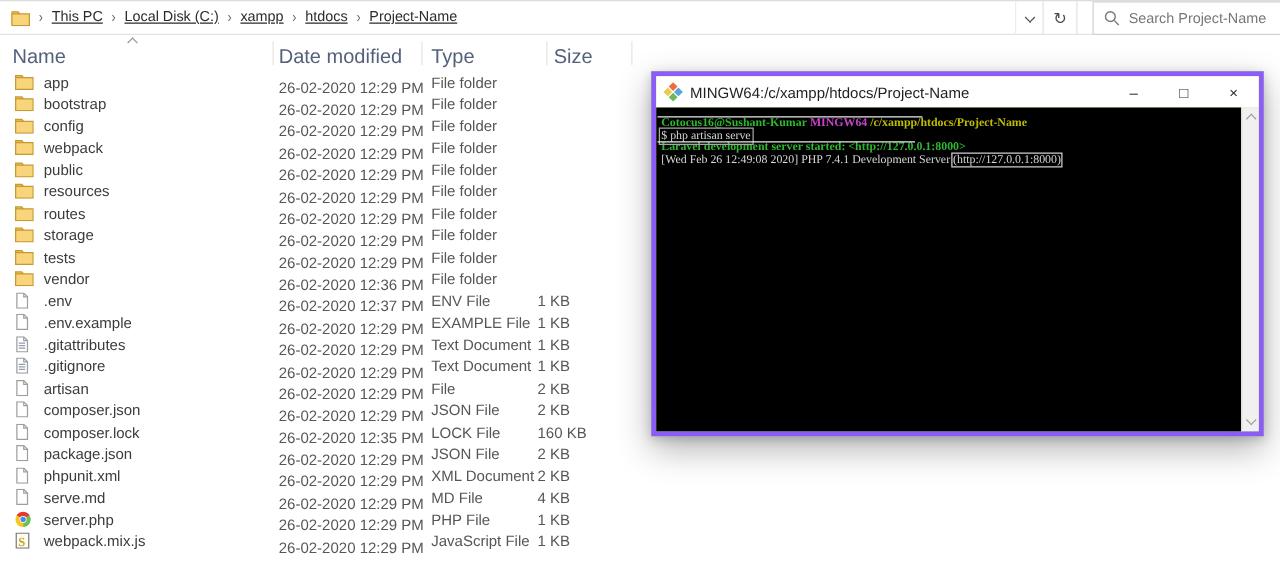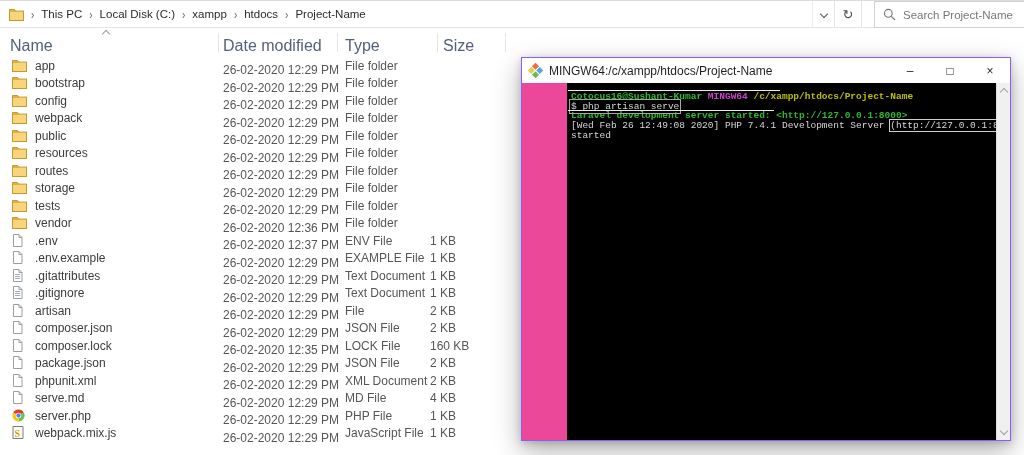--- a/index.html
+++ b/index.html
@@ -9,21 +9,21 @@
     -webkit-font-smoothing:antialiased;
   }
   
   .topbar{
     position:absolute;left:0;top:0;width:1024px;height:28px;
     background:#fff;border-top:1px solid #dcdcdc;border-bottom:1px solid #e3e3e3;
     box-sizing:border-box;display:flex;align-items:center;
   }
   .breadcrumb{display:flex;align-items:center;gap:7px;padding-left:9px;font-size:11.5px;color:#2b2b2b;}
   .bc-sep{color:#6a6a6a;font-size:10px;transform:scaleY(1.2);}
-  .bc-item{white-space:nowrap;cursor:default;}
+  .bc-item{white-space:nowrap;cursor:default;text-decoration:underline;}
   .addr-controls{position:absolute;left:812px;top:0;height:27px;display:flex;align-items:center;}
   .addr-btn{height:27px;display:flex;align-items:center;justify-content:center;box-sizing:border-box;}
   .addr-btn.dd{width:22px;border-left:1px solid #ededed;}
   .addr-btn.rf{width:28px;border-left:1px solid #e3e3e3;border-right:1px solid #e3e3e3;font-size:13px;color:#4e4e4e;}
   .chev{width:5px;height:5px;border-right:1.3px solid #555;border-bottom:1.3px solid #555;transform:rotate(45deg);margin-top:-2px;}
   .searchbox{
     position:absolute;left:874px;top:0;width:152px;height:27px;box-sizing:border-box;
     border:1px solid #d1d1d1;display:flex;align-items:center;gap:7px;padding-left:8px;background:#fff;
   }
   .searchbox .ph{font-size:11.5px;color:#777;white-space:nowrap;}
@@ -36,41 +36,41 @@
   
   .filelist{position:absolute;left:0;top:57px;width:512px;}
   .row{position:relative;height:17.5px;font-size:12px;color:#565656;cursor:default;}
   .row .ric{position:absolute;left:12px;top:1px;width:15px;height:14px;display:flex;align-items:center;}
   .row .c-name{position:absolute;left:35px;top:1.5px;color:#3c3c3c;white-space:nowrap;}
   .row .c-date{position:absolute;left:223px;top:6px;white-space:nowrap;}
   .row .c-type{position:absolute;left:345px;top:1.5px;white-space:nowrap;}
   .row .c-size{position:absolute;left:430px;top:1.5px;width:70px;text-align:left;white-space:nowrap;}
   
   .terminal{
-    position:absolute;left:521px;top:57px;width:490px;height:384px;box-sizing:border-box;
-    background:#ec4899;border:1px solid #8b5cf6;
+    position:absolute;left:521px;top:57px;width:490px;height:292px;box-sizing:border-box;
+    background:#bef264;border:4px solid #8b5cf6;
     box-shadow:0 10px 26px rgba(0,0,0,.30),0 2px 8px rgba(0,0,0,.18);
   }
   .term-titlebar{
     position:absolute;left:0;top:0;right:0;height:25px;background:#fff;
     display:flex;align-items:center;padding-left:8px;box-sizing:border-box;
   }
   .msys-icon{width:11px;height:11px;transform:rotate(45deg);display:grid;grid-template-columns:5px 5px;grid-template-rows:5px 5px;gap:1px;margin-right:8px;}
   .msys-icon i{display:block;}
   .msys-icon i:nth-child(1){background:#ef6c3e;}
   .msys-icon i:nth-child(2){background:#58a6d6;}
   .msys-icon i:nth-child(3){background:#f0c94a;}
   .msys-icon i:nth-child(4){background:#6cb956;}
   .term-title{font-size:12px;color:#1f1f1f;white-space:nowrap;}
   .term-controls{margin-left:auto;display:flex;height:25px;}
   .tc-btn{width:40px;height:25px;display:flex;align-items:center;justify-content:center;font-size:12px;color:#2b2b2b;cursor:default;}
   .term-body{
     position:absolute;left:0;top:25px;right:14px;bottom:0;background:#000;overflow:hidden;
-    font-family:Liberation Mono, monospace;font-size:9.5px;line-height:9.7px;color:#d6d6d6;
-    padding:9px 0 0 4px;box-sizing:border-box;margin-left:45px;
+    font-family:Liberation Serif, serif;font-size:9.5px;line-height:9.7px;color:#d6d6d6;
+    padding:9px 0 0 4px;box-sizing:border-box;
   }
   .tl{white-space:nowrap;height:9.7px;}
   .tg{color:#2eb82e;font-weight:bold;}
   .tm{color:#c841c8;font-weight:bold;}
   .ty{color:#bdbd00;font-weight:bold;}
   .tw{color:#d6d6d6;}
   .cmd-box{outline:1px solid #a6a6a6;outline-offset:1px;}
   .url-box{outline:1px solid #cfcfcf;outline-offset:0px;text-align:center;}
   .ann-line{position:absolute;border-top:1px solid #eaeaea;height:0;}
   .ann1{left:1px;top:7px;width:212px;}
@@ -426,20 +426,19 @@
     </span>
   </div>
 
   <div class="term-body">
     <div class="ann-line ann1"></div>
     <div class="ann-line ann2"></div>
     <div class="tl"><span class="tg">Cotocus16@Sushant-Kumar</span> <span class="tm">MINGW64</span> <span class="ty">/c/xampp/htdocs/Project-Name</span></div>
     <div class="tl"><span class="tw cmd-box">$ php artisan serve</span></div>
     <div class="tl"><span class="tg">Laravel development server started: &lt;http://127.0.0.1:8000&gt;</span></div>
     <div class="tl"><span class="tw">[Wed Feb 26 12:49:08 2020] PHP 7.4.1 Development Server</span> <span class="tw url-box">(http://127.0.0.1:8000)</span></div>
-    <div class="tl"><span class="tw">started</span></div>
   </div>
 
   <div class="term-scroll">
     <span class="ts-arrow ts-up"></span>
     <span class="ts-arrow ts-down"></span>
   </div>
 </div>
 
 </body></html>

